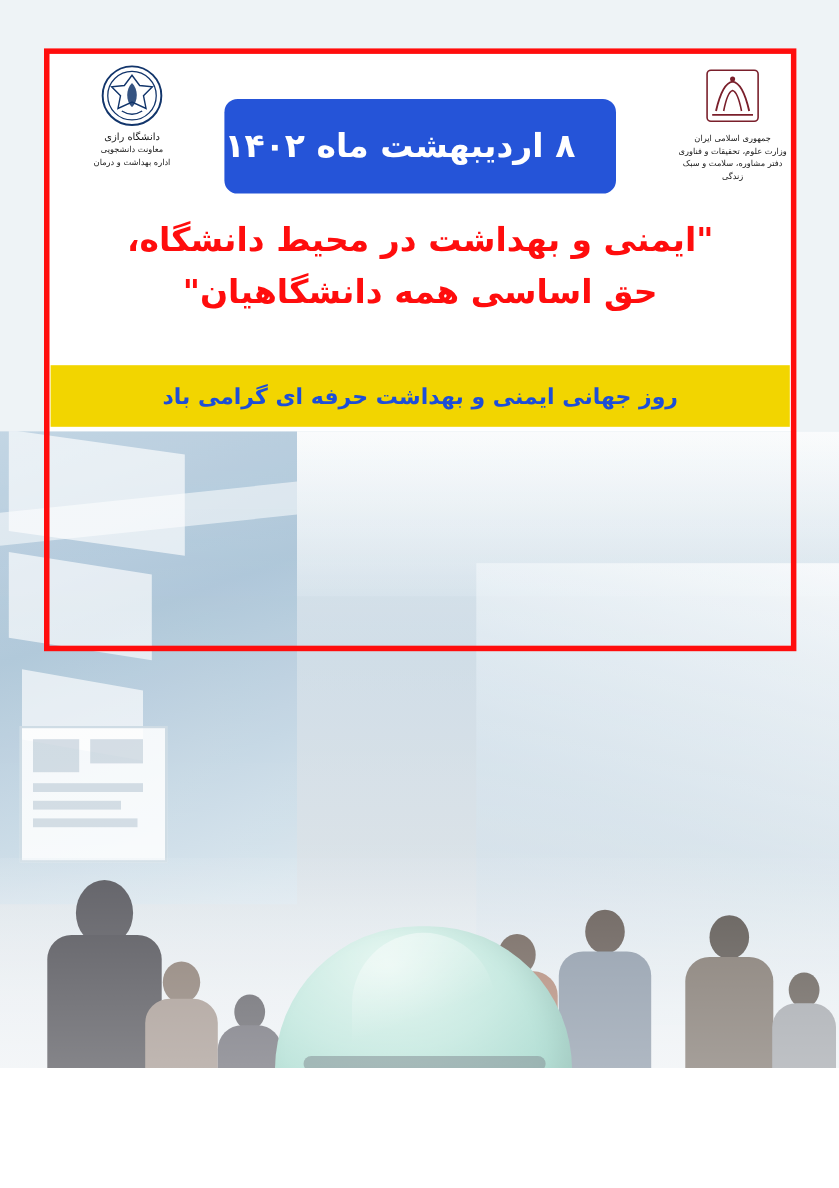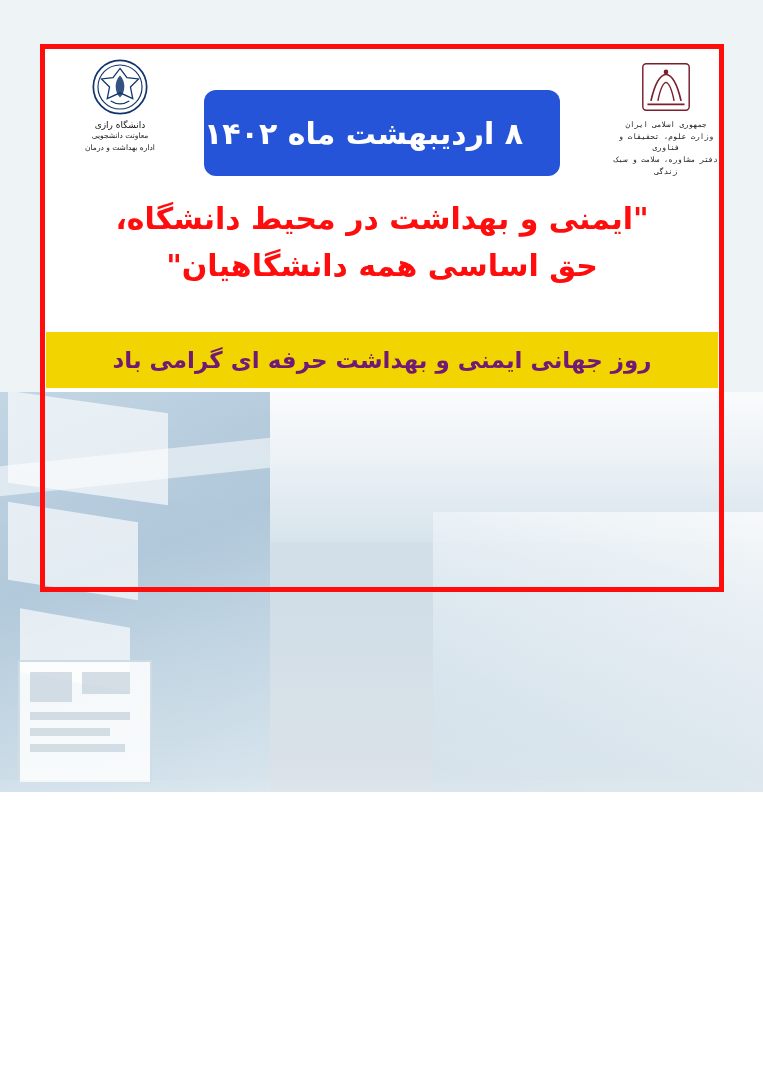--- a/index.html
+++ b/index.html
@@ -6,21 +6,21 @@
     margin: 0;
     padding: 0;
     background: #ffffff;
   }
   body {
     font-family: "DejaVu Sans", "Liberation Sans", sans-serif;
   }
   .poster {
     position: relative;
     width: 763px;
-    height: 792px;
+    height: 971px;
     overflow: hidden;
     background: #eef3f6;
   }
 
   
   .photo {
     position: absolute;
     left: 0;
     top: 392px;
     width: 763px;
@@ -187,21 +187,20 @@
     pointer-events: none;
   }
 
   
   .logo-left {
     position: absolute;
     left: 614px;
     top: 58px;
     width: 104px;
     text-align: center;
-    font-family: Liberation Mono, monospace;
   }
   .logo-right {
     position: absolute;
     left: 60px;
     top: 58px;
     width: 120px;
     text-align: center;
   }
   .logo-mark {
     width: 58px;
@@ -260,22 +259,22 @@
     left: 46px;
     top: 332px;
     width: 672px;
     height: 56px;
     background: #f2d500;
     display: flex;
     align-items: center;
     justify-content: center;
   }
   .yellow-band span {
-    color: #701a75;
-    font-size: 23px;
+    color: #1d4ed8;
+    font-size: 20px;
     font-weight: bold;
     direction: rtl;
   }
 </style>
 </head>
 <body>
 
 <div class="poster">
 
   <div class="photo">

